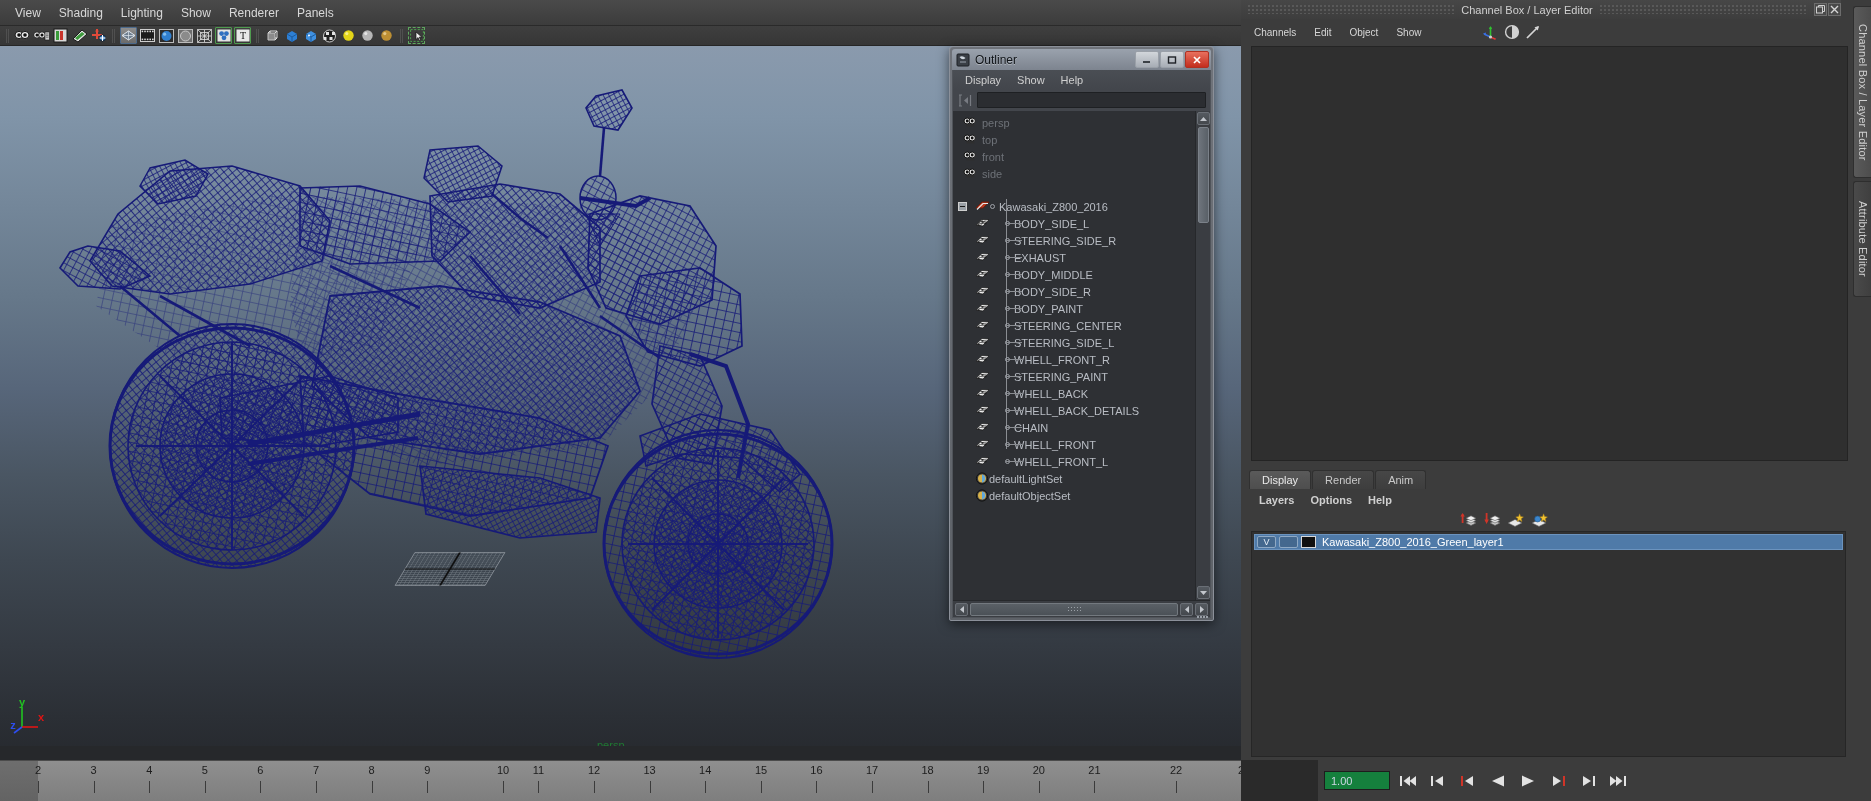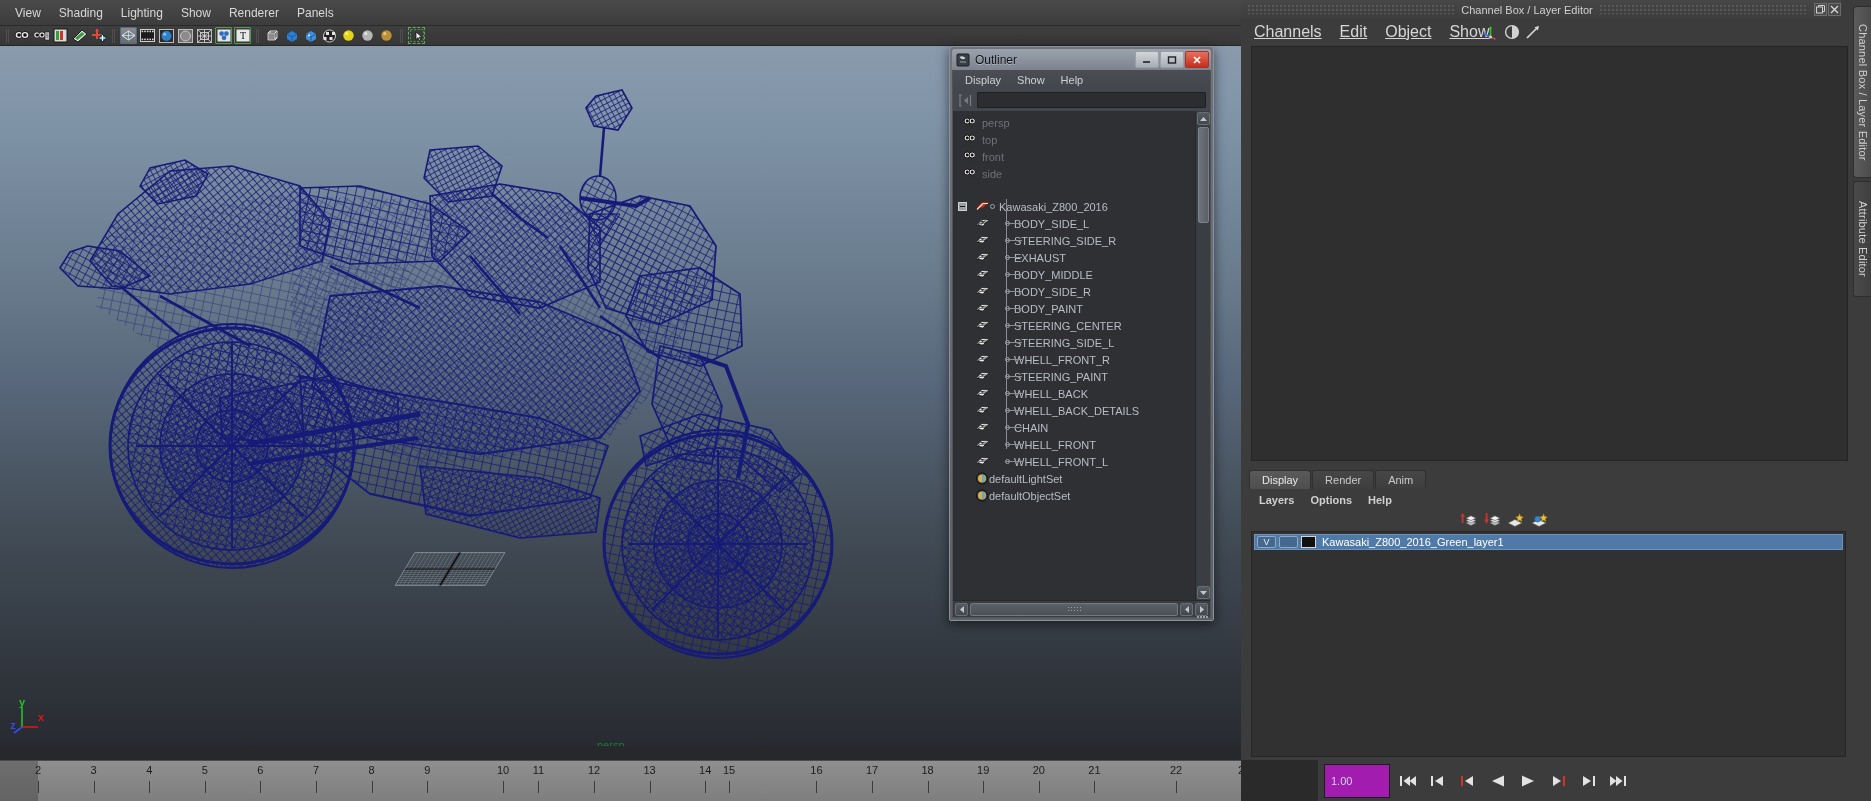--- a/index.html
+++ b/index.html
@@ -196,21 +196,21 @@
   }
   .rd-wb {
     width: 13px; height: 13px; margin-left: 1px;
     border: 1px solid #6d6d6d; background: #4a4a4a;
     display: flex; align-items: center; justify-content: center; flex: 0 0 auto;
   }
   .rdock-menubar {
     position: absolute; left: 0; top: 22px; width: 300px; height: 20px;
     display: flex; align-items: center; padding-left: 4px;
   }
-  .rdock-menubar .mi { padding: 2px 9px; font-size: 16px; color: #d6d6d6; text-decoration: underline; }
+  .rdock-menubar .mi { padding: 2px 9px; font-size: 10px; color: #d6d6d6; }
   .rdock-topicons {
     position: absolute; right: 35px; top: 22px; display: flex; gap: 5px; align-items: center;
   }
   .channelbox-area {
     position: absolute; left: 2px; top: 44px; width: 295px; height: 420px;
     background: #2f2f2f; border: 1px solid #242424;
   }
 
   
   .layer-tabs {
@@ -291,21 +291,21 @@
   }
   .tl-tick b {
     position: absolute; left: 0; top: 3px; transform: translateX(-50%);
     font-size: 11px; color: #1c1c1c; font-weight: normal;
   }
   .playback {
     position: absolute; left: 1318px; top: 760px; width: 553px; height: 41px;
     background: #3c3c3c; display: flex; align-items: center; padding-left: 6px; gap: 6px;
   }
   .frame-field {
-    width: 66px; height: 34px; background: #a21caf; border: 1px solid #1d1d1d;
+    width: 66px; height: 19px; background: #15803d; border: 1px solid #1d1d1d;
     display: flex; align-items: center; padding-left: 6px;
     font-size: 11px; color: #cdd5e4;
   }
   .pb-btn { width: 24px; height: 22px; display: flex; align-items: center; justify-content: center; }
   .topstrip {
     position: absolute; left: 0; top: 746px; width: 1241px; height: 14px; background: #26282b;
   }
   .bottom-leftcap {
     position: absolute; left: 1241px; top: 760px; width: 77px; height: 41px; background: #2a2a2a;
   }
@@ -1140,21 +1140,21 @@
           <i></i>
         </div>
         <div class="tl-tick" style="left: 649.6px;">
           <b>13</b>
           <i></i>
         </div>
         <div class="tl-tick" style="left: 705.2px;">
           <b>14</b>
           <i></i>
         </div>
-        <div class="tl-tick" style="left: 729px;">
+        <div class="tl-tick" style="left: 761px;">
           <b>15</b>
           <i></i>
         </div>
         <div class="tl-tick" style="left: 816.4px;">
           <b>16</b>
           <i></i>
         </div>
         <div class="tl-tick" style="left: 872px;">
           <b>17</b>
           <i></i>

